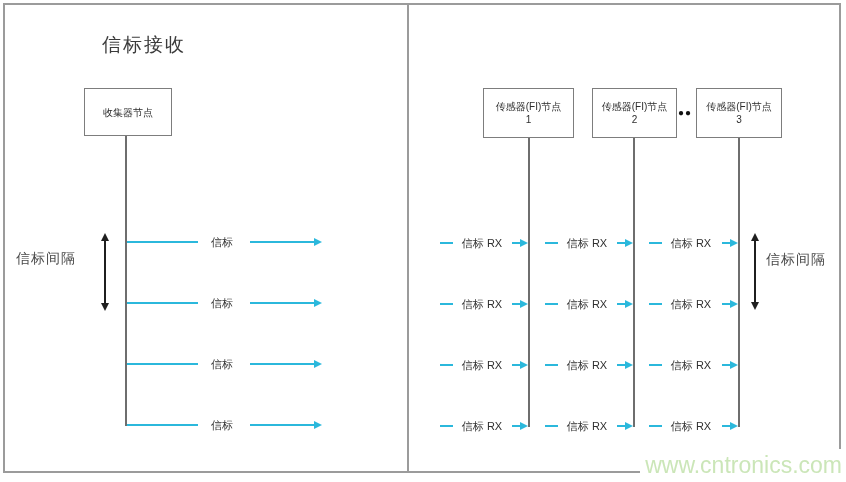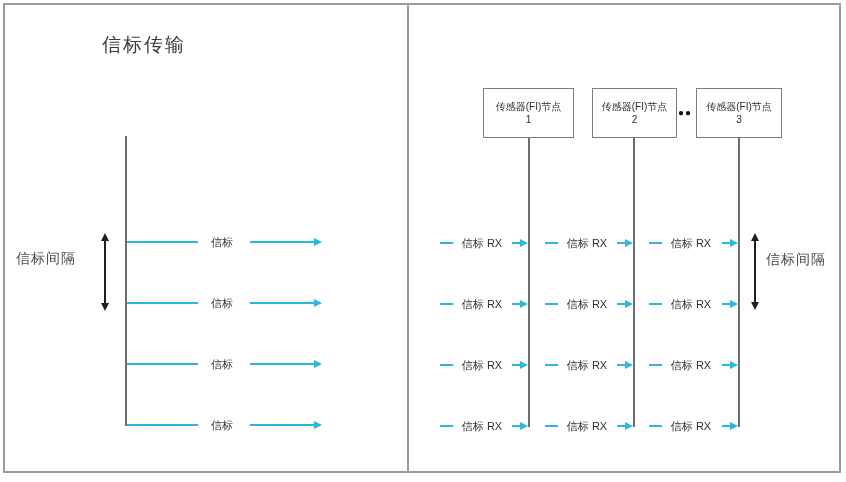--- a/index.html
+++ b/index.html
@@ -37,22 +37,25 @@
     display:flex;align-items:center;justify-content:flex-end;padding-right:4px;
     font-size:23px;color:var(--wm);white-space:nowrap;}
 </style>
 </head>
 <body>
 
 <div class="stage">
   <div class="frame"></div>
   <div class="divider"></div>
 
-  <div class="panel-title" style="left:102px;top:32px;">信标传输</div>
+  <div class="panel-title" style="left:102px;top:32px;">信标接收</div>
 
+  <div class="node-box" style="left:84px;top:88px;width:88px;height:48px;">
+    <span>收集器节点</span>
+  </div>
 
   <div class="timeline" style="left:125px;top:136px;height:290px;"></div>
 
   <div class="beam" style="left:127px;top:241px;width:71px;"></div>
   <div class="lbl" style="left:198px;top:235px;width:48px;">信标</div>
   <div class="beam arrow" style="left:250px;top:241px;width:65px;"></div>
 
   <div class="beam" style="left:127px;top:302px;width:71px;"></div>
   <div class="lbl" style="left:198px;top:296px;width:48px;">信标</div>
   <div class="beam arrow" style="left:250px;top:302px;width:65px;"></div>
@@ -123,13 +126,14 @@
   <div class="dash" style="left:545px;top:425px;"></div>
   <div class="lbl" style="left:561px;top:419px;width:52px;">信标 RX</div>
   <div class="beam arrow" style="left:617px;top:425px;width:9px;"></div>
   <div class="dash" style="left:649px;top:425px;"></div>
   <div class="lbl" style="left:665px;top:419px;width:52px;">信标 RX</div>
   <div class="beam arrow" style="left:722px;top:425px;width:9px;"></div>
 
   <div class="vint" style="left:754px;top:240px;height:63px;"></div>
   <div class="int-label" style="left:766px;top:251px;">信标间隔</div>
 
+  <div class="watermark">www.cntronics.com</div>
 </div>
 
 </body></html>

